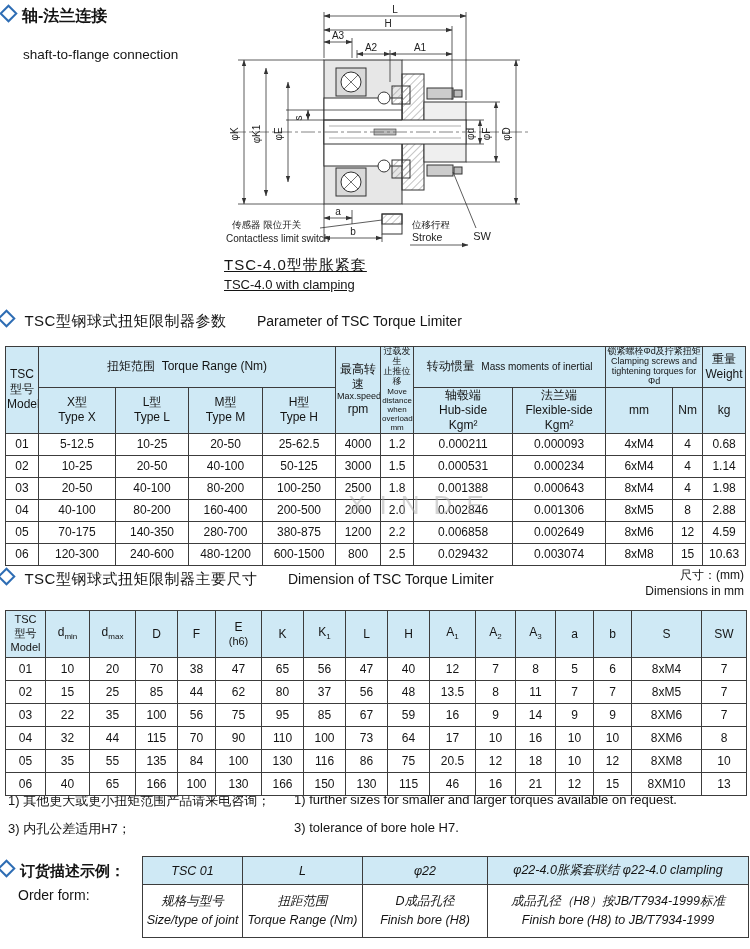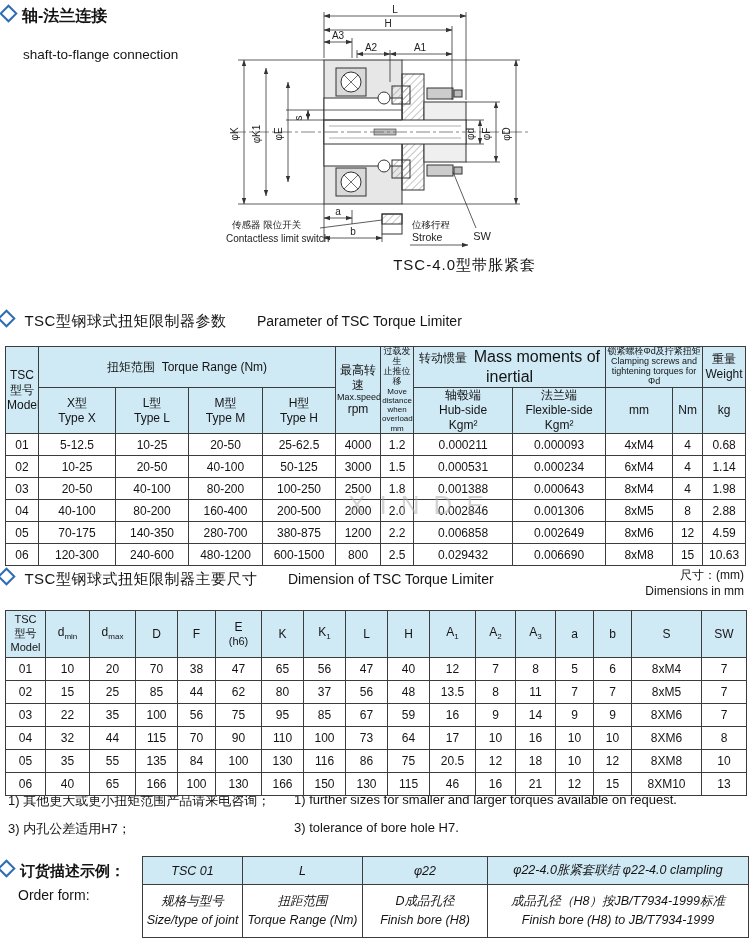--- a/index.html
+++ b/index.html
@@ -10,21 +10,21 @@
   .sec-head{position:absolute;left:4px;white-space:nowrap;}
   .sec-head .zh{font-size:15px;font-weight:normal;letter-spacing:.5px;}
   .sec-head .en{font-size:14px;font-weight:normal;margin-left:26px;}
   .top-title{position:absolute;left:6px;top:6px;}
   .top-title .zh{font-size:16px;font-weight:bold;}
   .top-title .en{font-size:13.5px;margin-top:20px;margin-left:17px;}
 
   
   .drawing{position:absolute;left:224px;top:2px;width:312px;}
   .drawing svg{display:block;}
-  .caption{text-align:right;margin-top:2px;}
+  .caption{text-align:left;margin-top:2px;text-decoration:underline;}
   .caption .zh{font-size:15px;letter-spacing:1px;}
   .caption .en{font-size:13px;margin-top:2px;}
 
   
   .watermark{position:absolute;left:318px;top:488px;width:210px;text-align:center;z-index:6;pointer-events:none;color:#9a9a9a;opacity:.5;}
   .watermark .zh{font-size:60px;font-weight:bold;letter-spacing:14px;line-height:1;}
   .watermark .reg{font-size:16px;vertical-align:28px;letter-spacing:0;}
   .watermark .en{font-size:26px;letter-spacing:14px;margin-top:2px;color:#ababab;}
 
   
@@ -187,20 +187,21 @@
 
     <g fill="#222">
       <text x="8" y="226" font-size="9.5">传感器  限位开关</text>
       <text x="2" y="240" font-size="10">Contactless limit switch</text>
       <text x="188" y="226" font-size="9.5">位移行程</text>
       <text x="188" y="239" font-size="10.5">Stroke</text>
     </g>
   </svg>
   <div class="caption">
     <div class="zh">TSC-4.0型带胀紧套</div>
+    <div class="en">TSC-4.0 with clamping</div>
   </div>
 </div>
 
 <div class="watermark">
   <div class="en">XINDE</div>
 </div>
 
 <div class="sec-head" style="top:312px;">
   <span class="diamond"></span>
   <span class="zh">TSC型钢球式扭矩限制器参数</span>
@@ -237,21 +238,21 @@
         <span class="sm">Max.speed</span>
         <span class="blk">rpm</span>
       </th>
       <th rowspan="2">
         <span class="sm">过载发生</span>
         <span class="sm">止推位移</span>
         <span class="xs">Move distance when overload</span>
         <span class="xs">mm</span>
       </th>
       <th colspan="2">
-        <span>转动惯量</span>&nbsp;&nbsp;<span style="font-size:16px">Mass moments of inertial</span>
+        <span>转动惯量</span>&nbsp;&nbsp;<span style="font-size:10px">Mass moments of inertial</span>
       </th>
       <th colspan="2">
         <span class="sm">锁紧螺栓Φd及拧紧扭矩</span>
         <span class="sm">Clamping screws and tightening torques for Φd</span>
       </th>
       <th>
         <span class="blk">重量</span>
         <span class="blk">Weight</span>
       </th>
     </tr>
@@ -360,21 +361,21 @@
       </tr>
       <tr>
         <td>06</td>
         <td>120-300</td>
         <td>240-600</td>
         <td>480-1200</td>
         <td>600-1500</td>
         <td>800</td>
         <td>2.5</td>
         <td>0.029432</td>
-        <td>0.006690</td>
+        <td>0.003074</td>
         <td>8xM8</td>
         <td>15</td>
         <td>10.63</td>
       </tr>
     </tbody>
 </table>
 
 <div class="sec-head" style="top:570px;">
   <span class="diamond"></span>
   <span class="zh">TSC型钢球式扭矩限制器主要尺寸</span>

